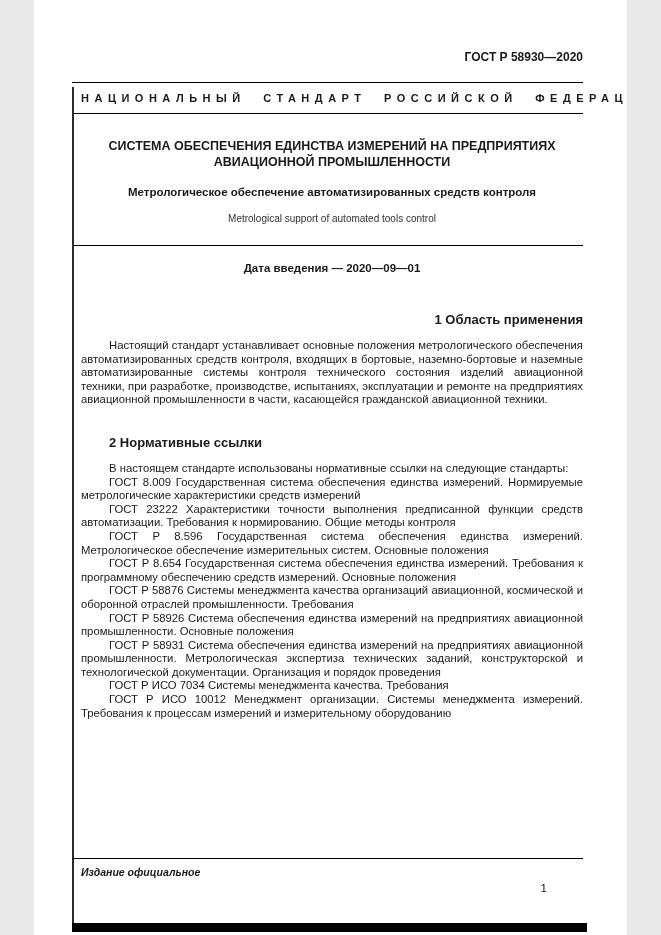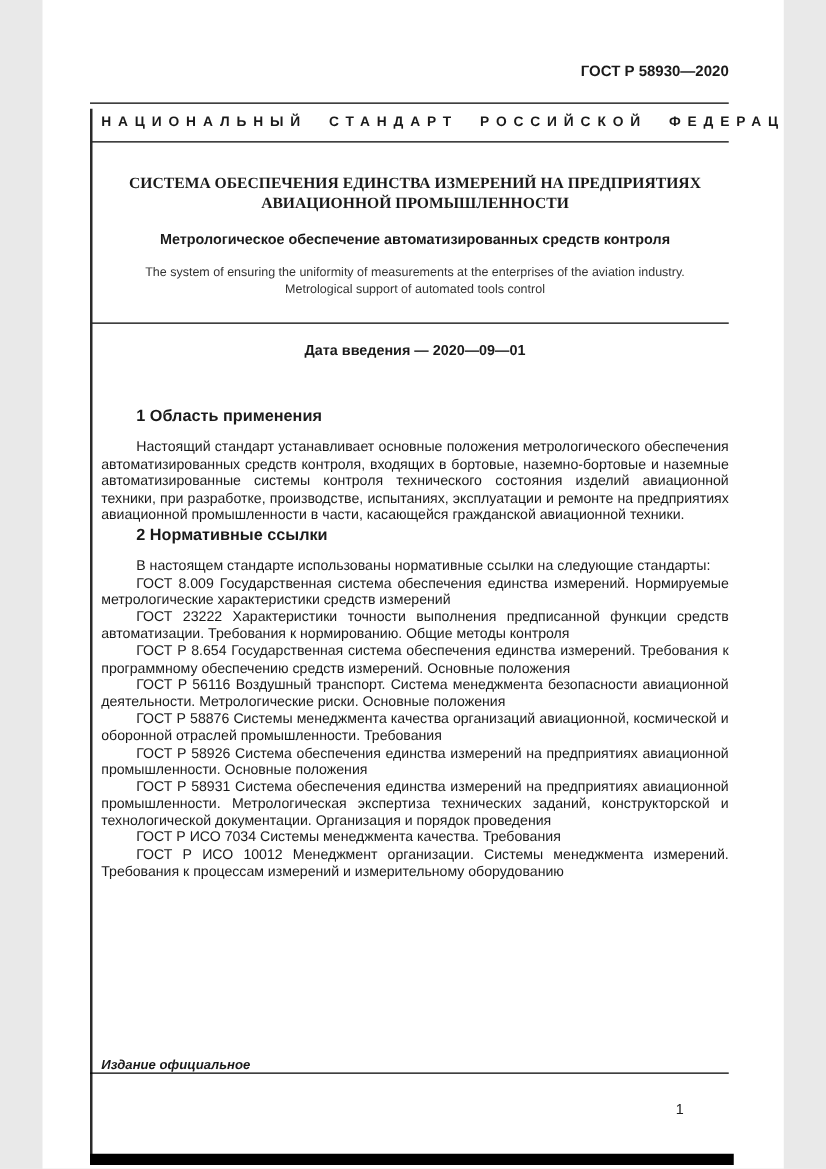--- a/index.html
+++ b/index.html
@@ -44,21 +44,20 @@
     word-spacing: 9px;
     white-space: nowrap;
   }
   .title-main {
     margin: 24px auto 0 auto;
     max-width: 460px;
     text-align: center;
     font-weight: bold;
     font-size: 12.5px;
     line-height: 16px;
-    font-family: Liberation Serif, serif;
   }
   .title-sub {
     margin-top: 16px;
     text-align: center;
     font-weight: bold;
     font-size: 11.5px;
   }
   .title-en {
     margin-top: 14px;
     text-align: center;
@@ -70,22 +69,22 @@
     margin-top: 16px;
     text-align: center;
     font-weight: bold;
     font-size: 11.5px;
   }
   .section-heading {
     font-weight: bold;
     font-size: 13px;
     text-indent: 28px;
   }
-  .sh-1 { margin-top: 38px; }
-  .sh-2 { }
+  .sh-1 { margin-top: 38px; text-align: right; }
+  .sh-2 { margin-top: 28px; }
   .para {
     margin: 12px 0 0 0;
     font-size: 11.3px;
     line-height: 13.6px;
     text-align: justify;
     text-indent: 28px;
   }
   .ref {
     margin: 0;
     font-size: 11.3px;
@@ -106,21 +105,21 @@
     left: 38px;
     right: 44px;
     top: 858px;
     border: none;
     border-top: 1.4px solid #000;
     margin: 0;
   }
   .footer-note {
     position: absolute;
     left: 47px;
-    top: 846px;
+    top: 866px;
     font-weight: bold;
     font-style: italic;
     font-size: 10.5px;
   }
   .page-number {
     position: absolute;
     right: 80px;
     top: 882px;
     font-size: 11.5px;
   }
@@ -146,38 +145,37 @@
 
     <div class="banner">НАЦИОНАЛЬНЫЙ СТАНДАРТ РОССИЙСКОЙ ФЕДЕРАЦИИ</div>
 
     <hr class="rule rule-2">
 
     <div class="title-main">СИСТЕМА ОБЕСПЕЧЕНИЯ ЕДИНСТВА ИЗМЕРЕНИЙ НА ПРЕДПРИЯТИЯХ АВИАЦИОННОЙ ПРОМЫШЛЕННОСТИ</div>
 
     <div class="title-sub">Метрологическое обеспечение автоматизированных средств контроля</div>
 
     <div class="title-en">
-      <div>The system of ensuring the uniformity of measurements at the enterprises of the aviation industry.</div>
       <div>Metrological support of automated tools control</div>
     </div>
 
     <hr class="rule rule-3">
 
     <div class="date-line">Дата введения — 2020—09—01</div>
 
     <div class="section-heading sh-1">1 Область применения</div>
     <p class="para">Настоящий стандарт устанавливает основные положения метрологического обеспечения автоматизированных средств контроля, входящих в бортовые, наземно-бортовые и наземные автоматизированные системы контроля технического состояния изделий авиационной техники, при разработке, производстве, испытаниях, эксплуатации и ремонте на предприятиях авиационной промышленности в части, касающейся гражданской авиационной техники.</p>
 
     <div class="section-heading sh-2">2 Нормативные ссылки</div>
     <p class="para">В настоящем стандарте использованы нормативные ссылки на следующие стандарты:</p>
 
     <p class="ref">ГОСТ 8.009 Государственная система обеспечения единства измерений. Нормируемые метрологические характеристики средств измерений</p>
     <p class="ref">ГОСТ 23222 Характеристики точности выполнения предписанной функции средств автоматизации. Требования к нормированию. Общие методы контроля</p>
+    <p class="ref">ГОСТ Р 8.596 Государственная система обеспечения единства измерений. Метрологическое обеспечение измерительных систем. Основные положения</p>
     <p class="ref">ГОСТ Р 8.654 Государственная система обеспечения единства измерений. Требования к программному обеспечению средств измерений. Основные положения</p>
-    <p class="ref">ГОСТ Р 56116 Воздушный транспорт. Система менеджмента безопасности авиационной деятельности. Метрологические риски. Основные положения</p>
     <p class="ref">ГОСТ Р 58876 Системы менеджмента качества организаций авиационной, космической и оборонной отраслей промышленности. Требования</p>
     <p class="ref">ГОСТ Р 58926 Система обеспечения единства измерений на предприятиях авиационной промышленности. Основные положения</p>
     <p class="ref">ГОСТ Р 58931 Система обеспечения единства измерений на предприятиях авиационной промышленности. Метрологическая экспертиза технических заданий, конструкторской и технологической документации. Организация и порядок проведения</p>
     <p class="ref">ГОСТ Р ИСО 7034 Системы менеджмента качества. Требования</p>
     <p class="ref">ГОСТ Р ИСО 10012 Менеджмент организации. Системы менеджмента измерений. Требования к процессам измерений и измерительному оборудованию</p>
   </div>
 
   <hr class="footer-rule">
   <div class="footer-note">Издание официальное</div>
   <div class="page-number">1</div>

